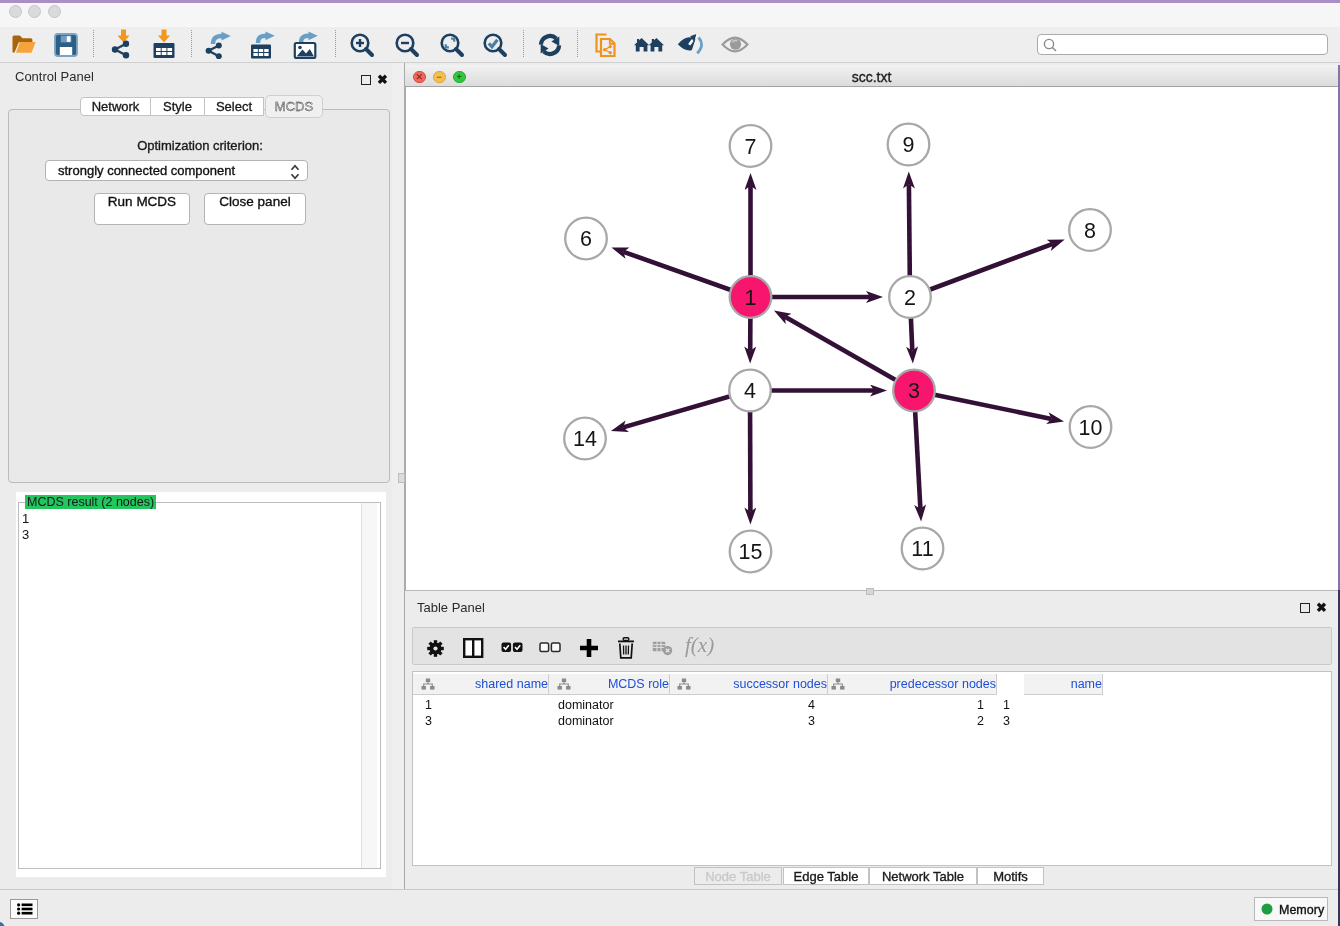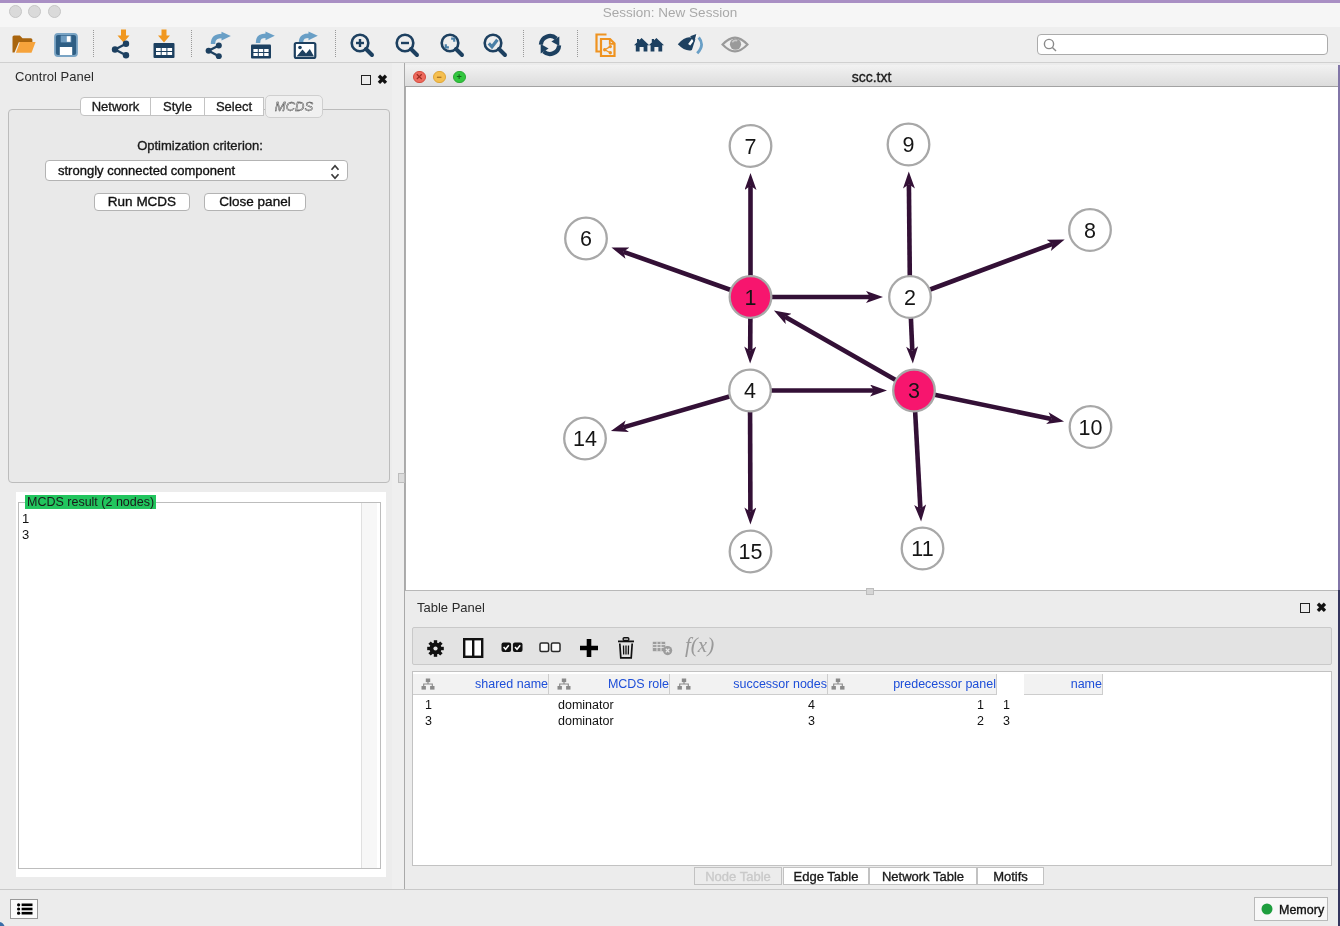--- a/index.html
+++ b/index.html
@@ -16,22 +16,22 @@
 .ticon { top:31px; }
 #search { left:1037px; top:34px; width:291px; height:21px; background:#fff; border:1px solid #ababab; border-radius:4px; }
 
 #cptitle { left:15px; top:69px; font-size:13px; color:#2b2b2b; }
 .sqico { width:10px; height:10px; border:1.6px solid #222; background:transparent; }
 .xico { font-size:13px; font-weight:bold; color:#111; line-height:10px; }
 .tab { z-index:3; top:97px; height:19px; background:#fff; border:1px solid #c3c3c3; font-size:13px; color:#1a1a1a; text-align:center; line-height:18px; -webkit-text-stroke:0.35px #1a1a1a; }
 #tabmcds { z-index:2; top:95px; height:23px; background:#f0f0f0; border:1px solid #cfcfcf; border-radius:5px; color:#d4d4d4; line-height:21px; text-shadow:0 1px 0 #fff; }
 #cpbox { left:8px; top:109px; width:382px; height:374px; background:#e9e9e9; border:1px solid #bcbcbc; border-radius:4px; }
 #optlabel { left:9px; top:138px; width:382px; text-align:center; font-size:13px; color:#1a1a1a; -webkit-text-stroke:0.35px #1a1a1a; }
-#dropdown { left:45px; top:160px; width:303px; height:21px; background:#fff; border:1px solid #b3b3b3; border-radius:4px; font-size:13px; color:#111; line-height:19px; padding-left:12px; -webkit-text-stroke:0.35px #111; }
-.btn { top:193px; height:18px; background:#fff; border:1px solid #b3b3b3; border-radius:4px; font-size:13.5px; color:#111; text-align:center; line-height:16px; -webkit-text-stroke:0.35px #111; }
+#dropdown { left:45px; top:160px; width:263px; height:21px; background:#fff; border:1px solid #b3b3b3; border-radius:4px; font-size:13px; color:#111; line-height:19px; padding-left:12px; -webkit-text-stroke:0.35px #111; }
+.btn { top:193px; height:32px; background:#fff; border:1px solid #b3b3b3; border-radius:4px; font-size:13.5px; color:#111; text-align:center; line-height:16px; -webkit-text-stroke:0.35px #111; }
 #mcdspanel { left:16px; top:492px; width:370px; height:385px; background:#fff; }
 #mcdsfield { left:18px; top:502px; width:363px; height:367px; border:1px solid #bdbdbd; }
 #mcdslegend { left:25px; top:495px; font-size:12.5px; color:#1a1a1a; background:#22c55e; padding:0 2px; }
 #mcdstrack { left:361px; top:503px; width:16px; height:365px; background:#f7f7f7; border-left:1px solid #e0e0e0; }
 .mcdsline { left:22px; font-size:13px; color:#111; }
 
 #vsplit { left:392px; top:63px; width:13px; height:827px; background:#efefef; border-right:1px solid #a9a9a9; }
 #vgrip { left:398px; top:473px; width:7px; height:10px; background:#dcdcdc; border:1px solid #bdbdbd; }
 
 #netwin { left:405px; top:65px; width:933px; height:526px; background:#fff; border-left:1px solid #adadad; border-bottom:1px solid #b8b8b8; }
@@ -58,21 +58,20 @@
 #redge2 { left:1338px; top:590px; width:2px; height:336px; background:#35355e; }
 </style>
 </head>
 <body>
 <div id="win">
   <div class="abs" id="topstripe"></div>
   <div class="abs" id="titlebar"></div>
   <div class="abs tl" style="left:9px;"></div>
   <div class="abs tl" style="left:28px;"></div>
   <div class="abs tl" style="left:48px;"></div>
-  <div class="abs" id="wtitle">Session: New Session</div>
   <div class="abs" id="toolbar"></div>
   <div class="abs sep" style="left:93px;"></div>
   <div class="abs sep" style="left:191px;"></div>
   <div class="abs sep" style="left:335px;"></div>
   <div class="abs sep" style="left:523px;"></div>
   <div class="abs sep" style="left:577px;"></div>
   <svg class="abs ticon" style="left:10px;" width="28" height="28" viewBox="0 0 28 28">
     <path d="M2.5,21.5 V6 q0-1.6 1.6-1.6 h5.7 l2.7,2.8 h8.3 q1.6,0 1.6,1.6 v2.4 h-13.6 l-4.3,10.3 z" fill="#a9650e"></path>
     <path d="M5.9,21.8 L9.9,11 H25.6 L21.5,21.8 Z" fill="#f6a33b"></path>
   </svg>
@@ -206,21 +205,21 @@
     <line x1="9.4" y1="9.4" x2="13" y2="13" stroke="#8a8a8a" stroke-width="1.4"></line>
   </svg>
   <div class="abs" id="search"></div>
 
   <div class="abs" id="cptitle">Control Panel</div>
   <div class="abs sqico" style="left:361px; top:75px;"></div>
   <div class="abs xico" style="left:377px; top:75px;">✖</div>
   <div class="abs tab" style="left:80px; width:71px; border-radius:4px 0 0 4px;">Network</div>
   <div class="abs tab" style="left:150px; width:55px;">Style</div>
   <div class="abs tab" style="left:204px; width:60px;">Select</div>
-  <div class="abs tab" id="tabmcds" style="left:265px; width:58px;font-style:italic;">MCDS</div>
+  <div class="abs tab" id="tabmcds" style="left:265px; width:58px;">MCDS</div>
   <div class="abs" id="cpbox"></div>
   <div class="abs" id="optlabel">Optimization criterion:</div>
   <div class="abs" id="dropdown">strongly connected component<svg style="position:absolute; right:7px; top:2.5px;" width="10" height="16" viewBox="0 0 10 16">
         <path d="M1.5,5.7 L5,1.7 L8.5,5.7 M1.5,10.3 L5,14.3 L8.5,10.3" stroke="#3a3a3a" stroke-width="1.7" fill="none"></path>
       </svg></div>
   <div class="abs btn" style="left:94px; width:96px;">Run MCDS</div>
   <div class="abs btn" style="left:204px; width:102px;">Close panel</div>
   <div class="abs" id="mcdspanel"></div>
   <div class="abs" id="mcdsfield"></div>
   <div class="abs" id="mcdstrack"></div>
@@ -344,21 +343,21 @@
       </g>
     <circle cx="15.6" cy="9.6" r="4.6" fill="#9c9c9c"></circle>
     <path d="M13.8,7.8 l3.6,3.6 M17.4,7.8 l-3.6,3.6" stroke="#e9e9e9" stroke-width="1.3"></path>
   </svg>
   <div class="abs" style="left:685px; top:633px; font-family:'Liberation Serif',serif; font-style:italic; font-size:21px; color:#9a9a9a;">f(x)</div>
 
   <div class="abs" id="tablearea"></div>
   <div class="abs hcell" style="left:413px; width:136px;">shared name</div>
   <div class="abs hcell" style="left:549px; width:121px;">MCDS role</div>
   <div class="abs hcell" style="left:670px; width:158px;">successor nodes</div>
-  <div class="abs hcell" style="left:828px; width:169px;">predecessor panel</div>
+  <div class="abs hcell" style="left:828px; width:169px;">predecessor nodes</div>
   <div class="abs hcell" style="left:1024px; width:79px;">name</div>
   <svg class="abs treeico" style="left:421px; top:678px;">
       <use href="#tree"></use>
     </svg>
   <svg class="abs treeico" style="left:557px; top:678px;">
       <use href="#tree"></use>
     </svg>
   <svg class="abs treeico" style="left:677px; top:678px;">
       <use href="#tree"></use>
     </svg>

